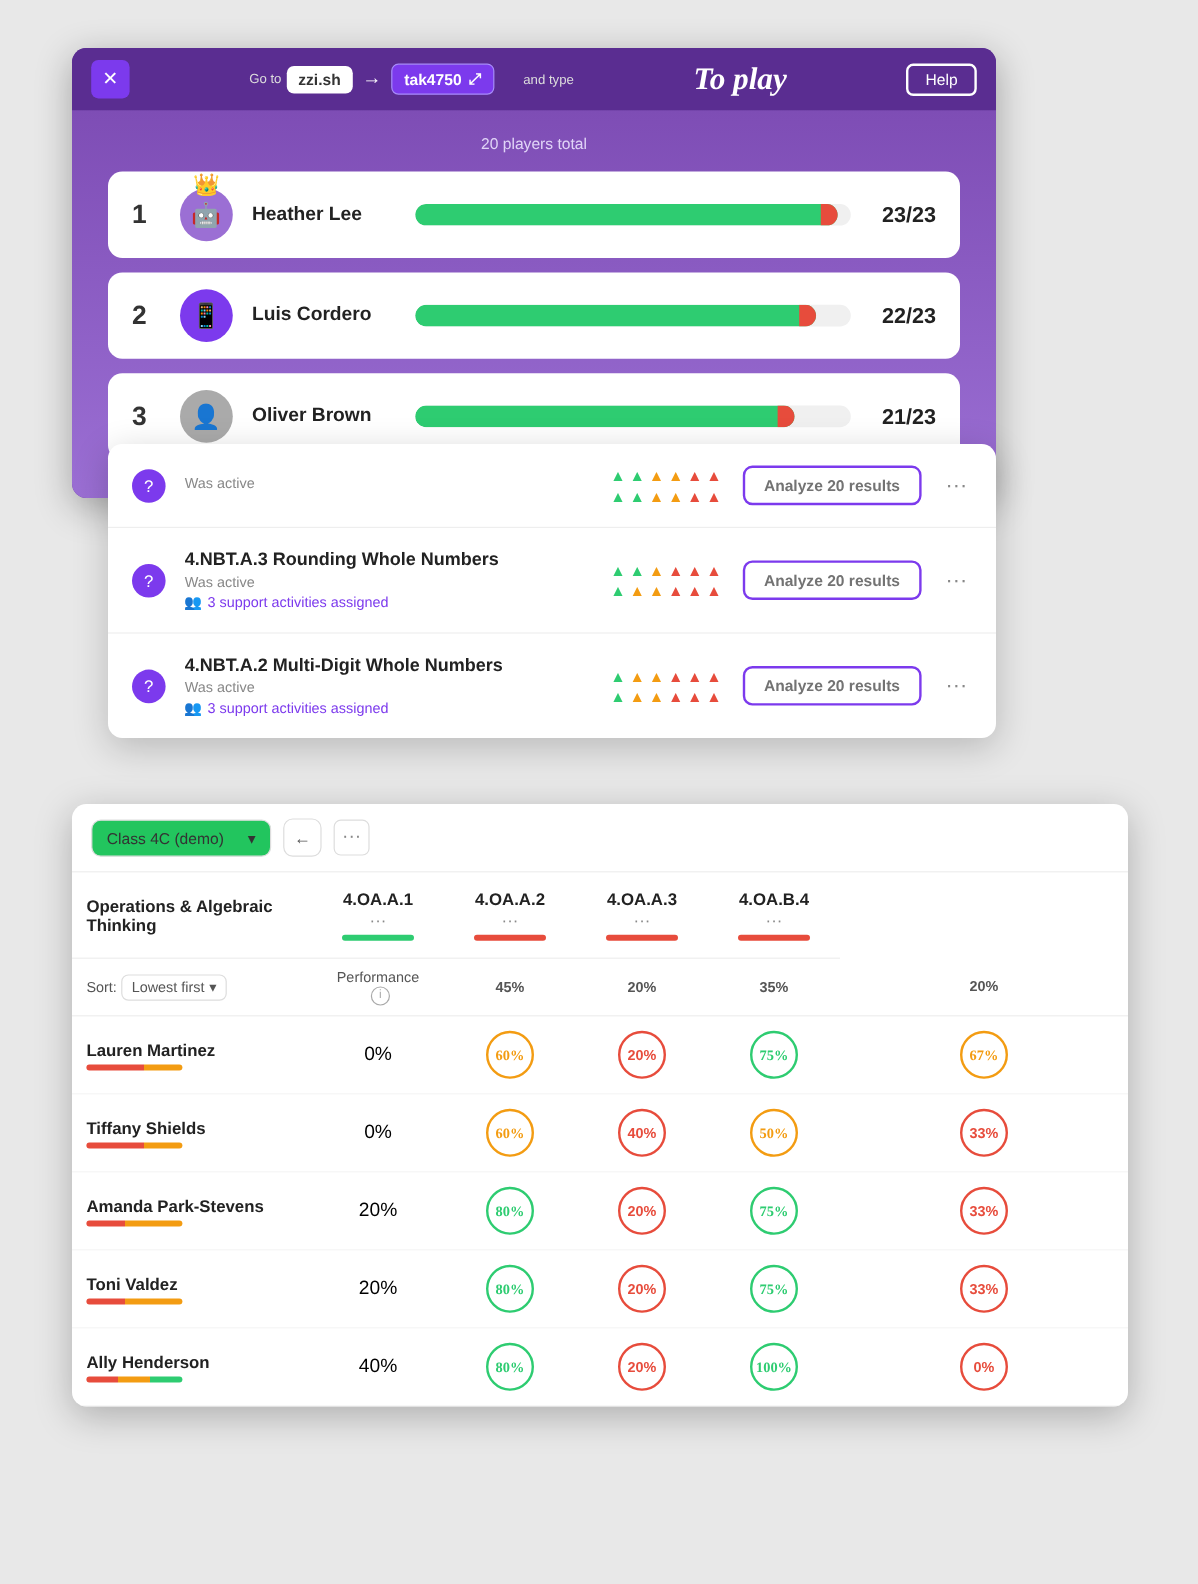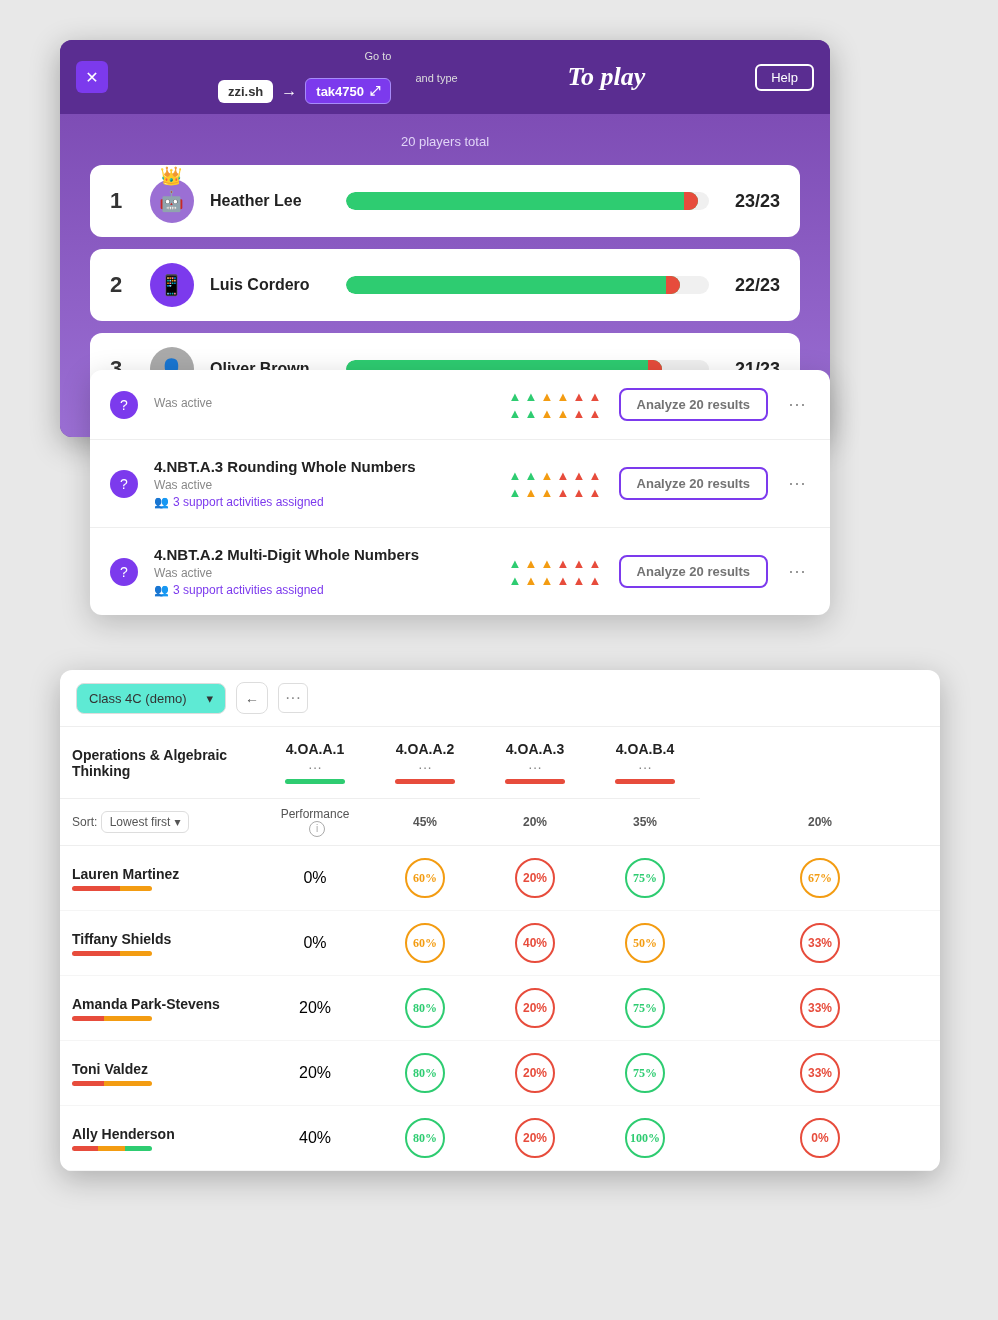--- a/index.html
+++ b/index.html
@@ -327,21 +327,21 @@
       border-bottom: 1px solid #eee;
       gap: 10px;
     }
 
     .class-select {
       border: 1px solid #ddd;
       border-radius: 8px;
       padding: 7px 12px;
       font-size: 13px;
       color: #333;
-      background: #5eead4;
+      background: #22c55e;
       cursor: pointer;
       display: flex;
       align-items: center;
       gap: 8px;
       min-width: 150px;
     }
 
     .back-btn {
       border: 1px solid #ddd;
       border-radius: 8px;
@@ -523,21 +523,21 @@
       margin-left: 4px;
     }
   </style>
 </head>
 <body>
 
 <div class="game-window">
   <div class="game-header">
     <button class="game-close-btn">✕</button>
     <div style="display:flex;align-items:center;gap:24px;">
-      <div style="display:flex;flex-direction:column;align-items:flex-end;gap:16px;">
+      <div style="display:flex;flex-direction:row;align-items:center;gap:4px;">
         <span style="color:#ddd;font-size:11px;">Go to</span>
         <div style="display:flex;align-items:center;gap:8px;">
           <span class="game-goto-url">zzi.sh</span>
           <span style="color:white;font-size:16px;">→</span>
           <span class="game-goto-code">
             <span>tak4750</span>
             <span>⤢</span>
           </span>
         </div>
       </div>

